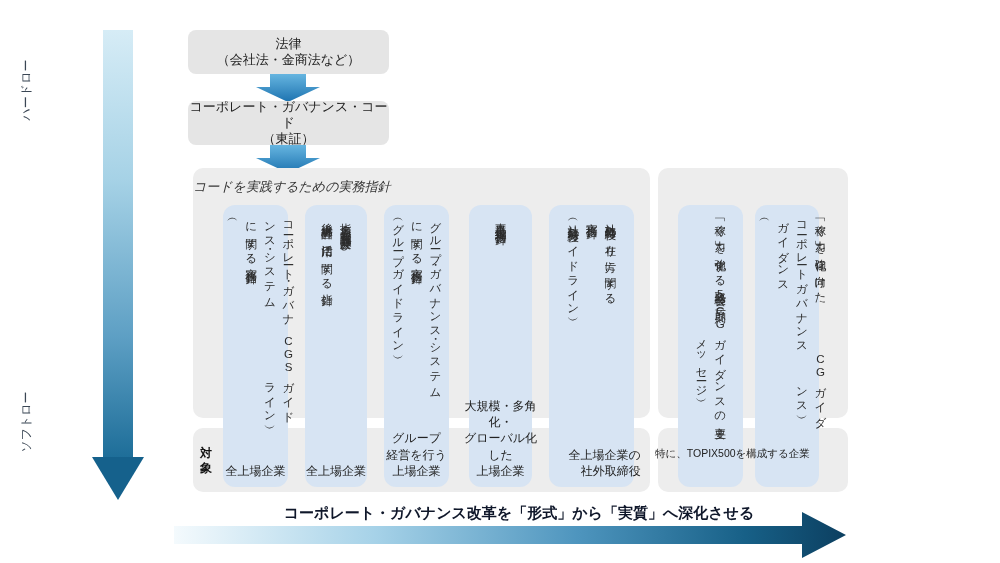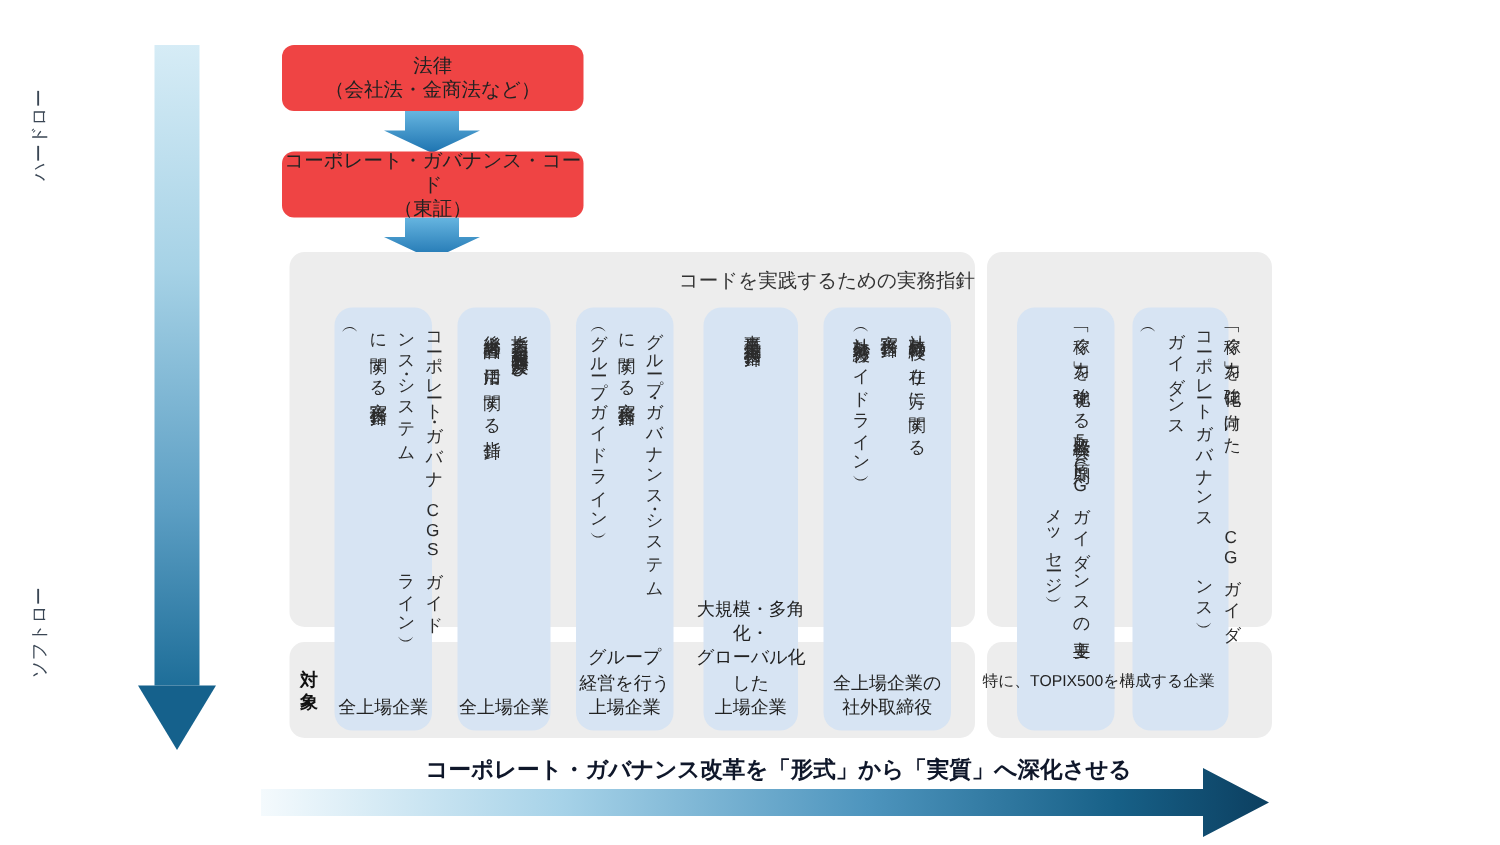--- a/index.html
+++ b/index.html
@@ -9,28 +9,28 @@
   
   .flow-axis{position:absolute;left:92px;top:30px;width:52px;height:470px;}
   .flow-axis .bar{position:absolute;left:11px;top:0;width:30px;height:427px;
     background:linear-gradient(to bottom,#d6ecf6 0%,#a6d2e6 35%,#5d9fc4 72%,#1e6e99 100%);}
   .flow-axis .head{position:absolute;left:0;top:427px;width:0;height:0;
     border-left:26px solid transparent;border-right:26px solid transparent;border-top:43px solid #15618c;}
   .axis-label{position:absolute;width:74px;height:16px;line-height:16px;text-align:center;
     font-size:12px;color:#3a4654;transform:rotate(-90deg);white-space:nowrap;}
 
   
-  .gbox{position:absolute;left:188px;width:201px;height:44px;background:#ef4444;border-radius:8px;
+  .gbox{position:absolute;left:188px;width:201px;height:44px;background:#e5e5e5;border-radius:8px;
     display:flex;align-items:center;justify-content:center;text-align:center;
     font-size:13px;line-height:1.25;color:#222;white-space:pre-line;}
   .down-arrow{position:absolute;left:256px;width:64px;height:28px;}
 
   
   .panel{position:absolute;background:#ededed;border-radius:10px;z-index:1;}
-  .panel-title{position:absolute;z-index:3;text-align:right;color:#333;white-space:pre-line;}
+  .panel-title{position:absolute;z-index:3;text-align:left;color:#333;white-space:pre-line;font-style:italic;}
   #main-title{left:193px;top:178px;width:457px;font-size:13px;}
   #right-title{left:658px;top:172px;width:190px;font-size:12.5px;line-height:1.35;}
 
   
   .col{position:absolute;top:205px;height:282px;background:#d7e4f3;border-radius:12px;z-index:2;}
   .vtext{position:absolute;top:9px;left:0;right:0;display:flex;justify-content:center;
     writing-mode:vertical-rl;text-orientation:mixed;margin:0 auto;
     font-size:11.5px;letter-spacing:1.5px;line-height:1.62;color:#2b2b2b;white-space:pre-line;
     max-height:215px;width:max-content;}
   .up{text-orientation:upright;letter-spacing:1px;}
@@ -109,21 +109,21 @@
   <div class="col" style="left:469px;width:63px;">
     <div class="vtext">事業再編実務指針</div>
     <div class="col-target">大規模・多角化・
 グローバル化した
 上場企業</div>
   </div>
   <div class="col" style="left:549px;width:85px;">
     <div class="vtext">社外取締役の在り方に関する
 実務指針
 （社外取締役ガイドライン）</div>
-    <div class="col-target" style="left:-8%;width:116%;">全上場企業の
+    <div class="col-target" style="left:-8%;width:116%;text-align:right;">全上場企業の
 社外取締役</div>
   </div>
 
   <div class="col" style="left:678px;width:65px;">
     <div class="vtext">「稼ぐ力」を強化する取締役会
 <span class="up">5</span>原則（<span class="up">CG</span>ガイダンスの主要
 メッセージ）</div>
   </div>
   <div class="col" style="left:755px;width:64px;">
     <div class="vtext">「稼ぐ力」を強化に向けた

